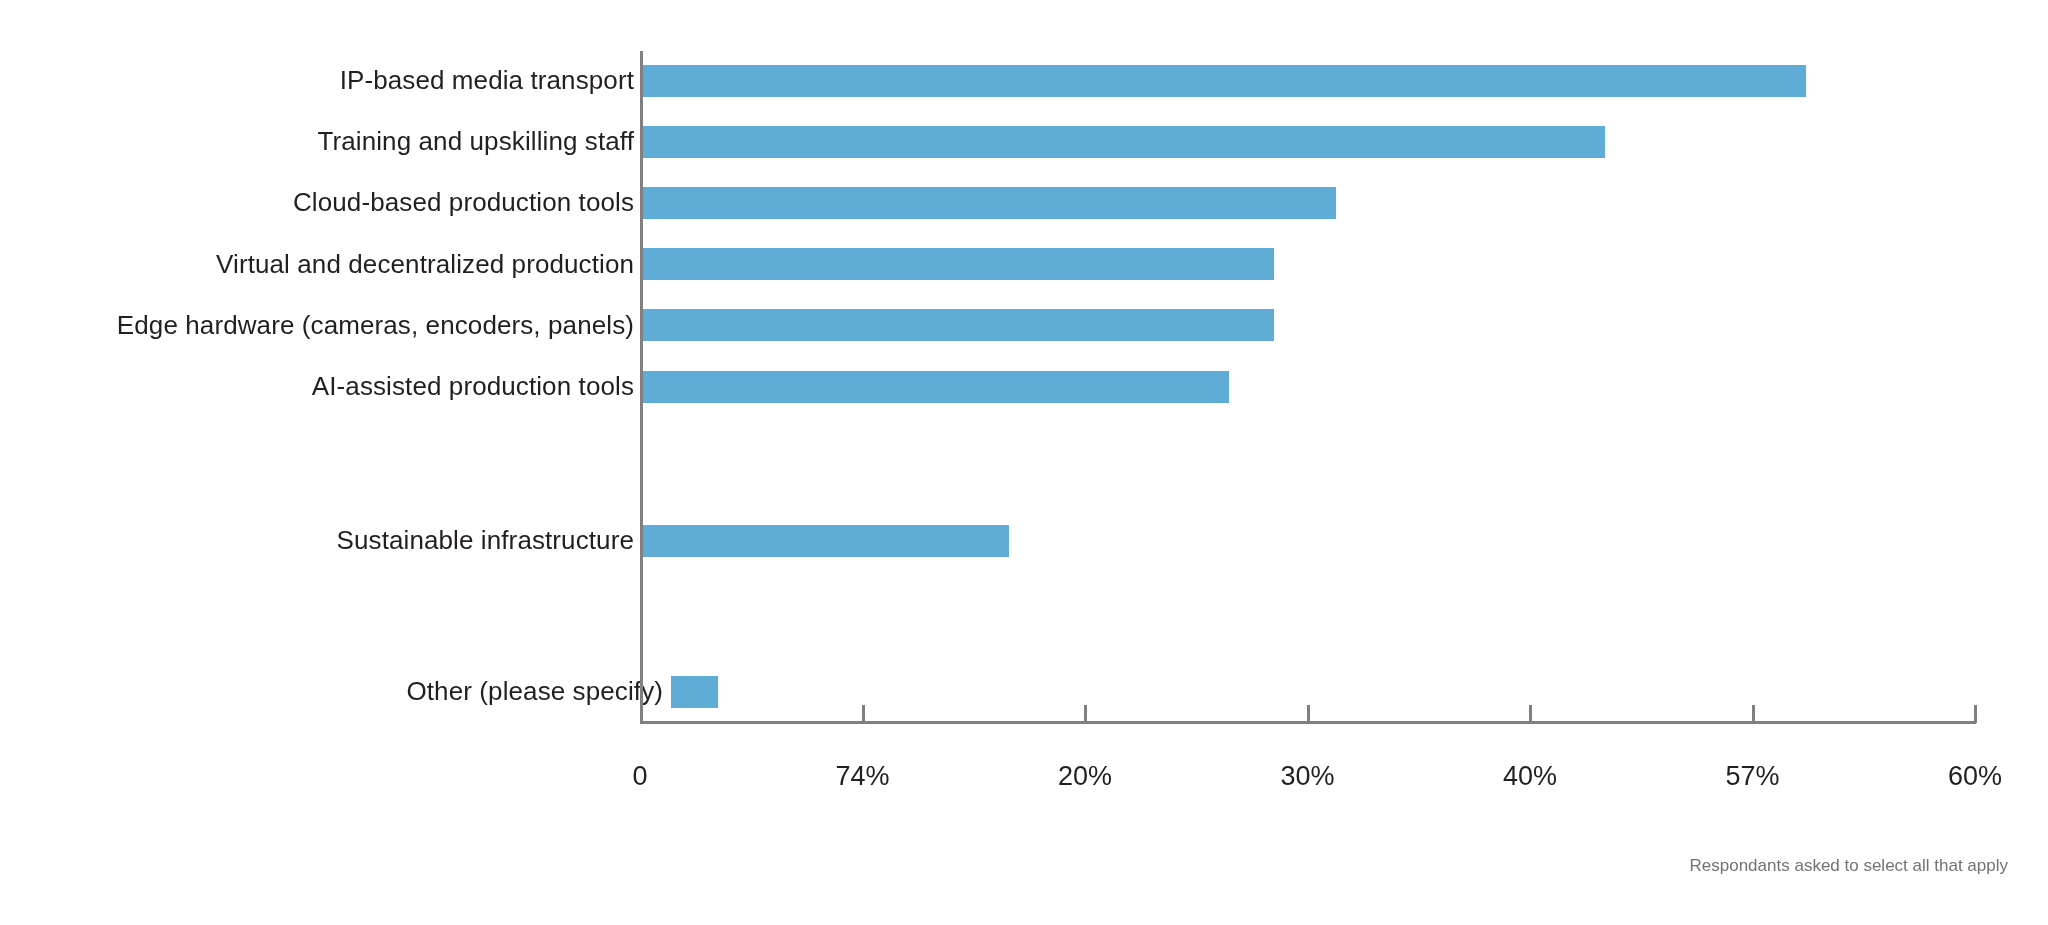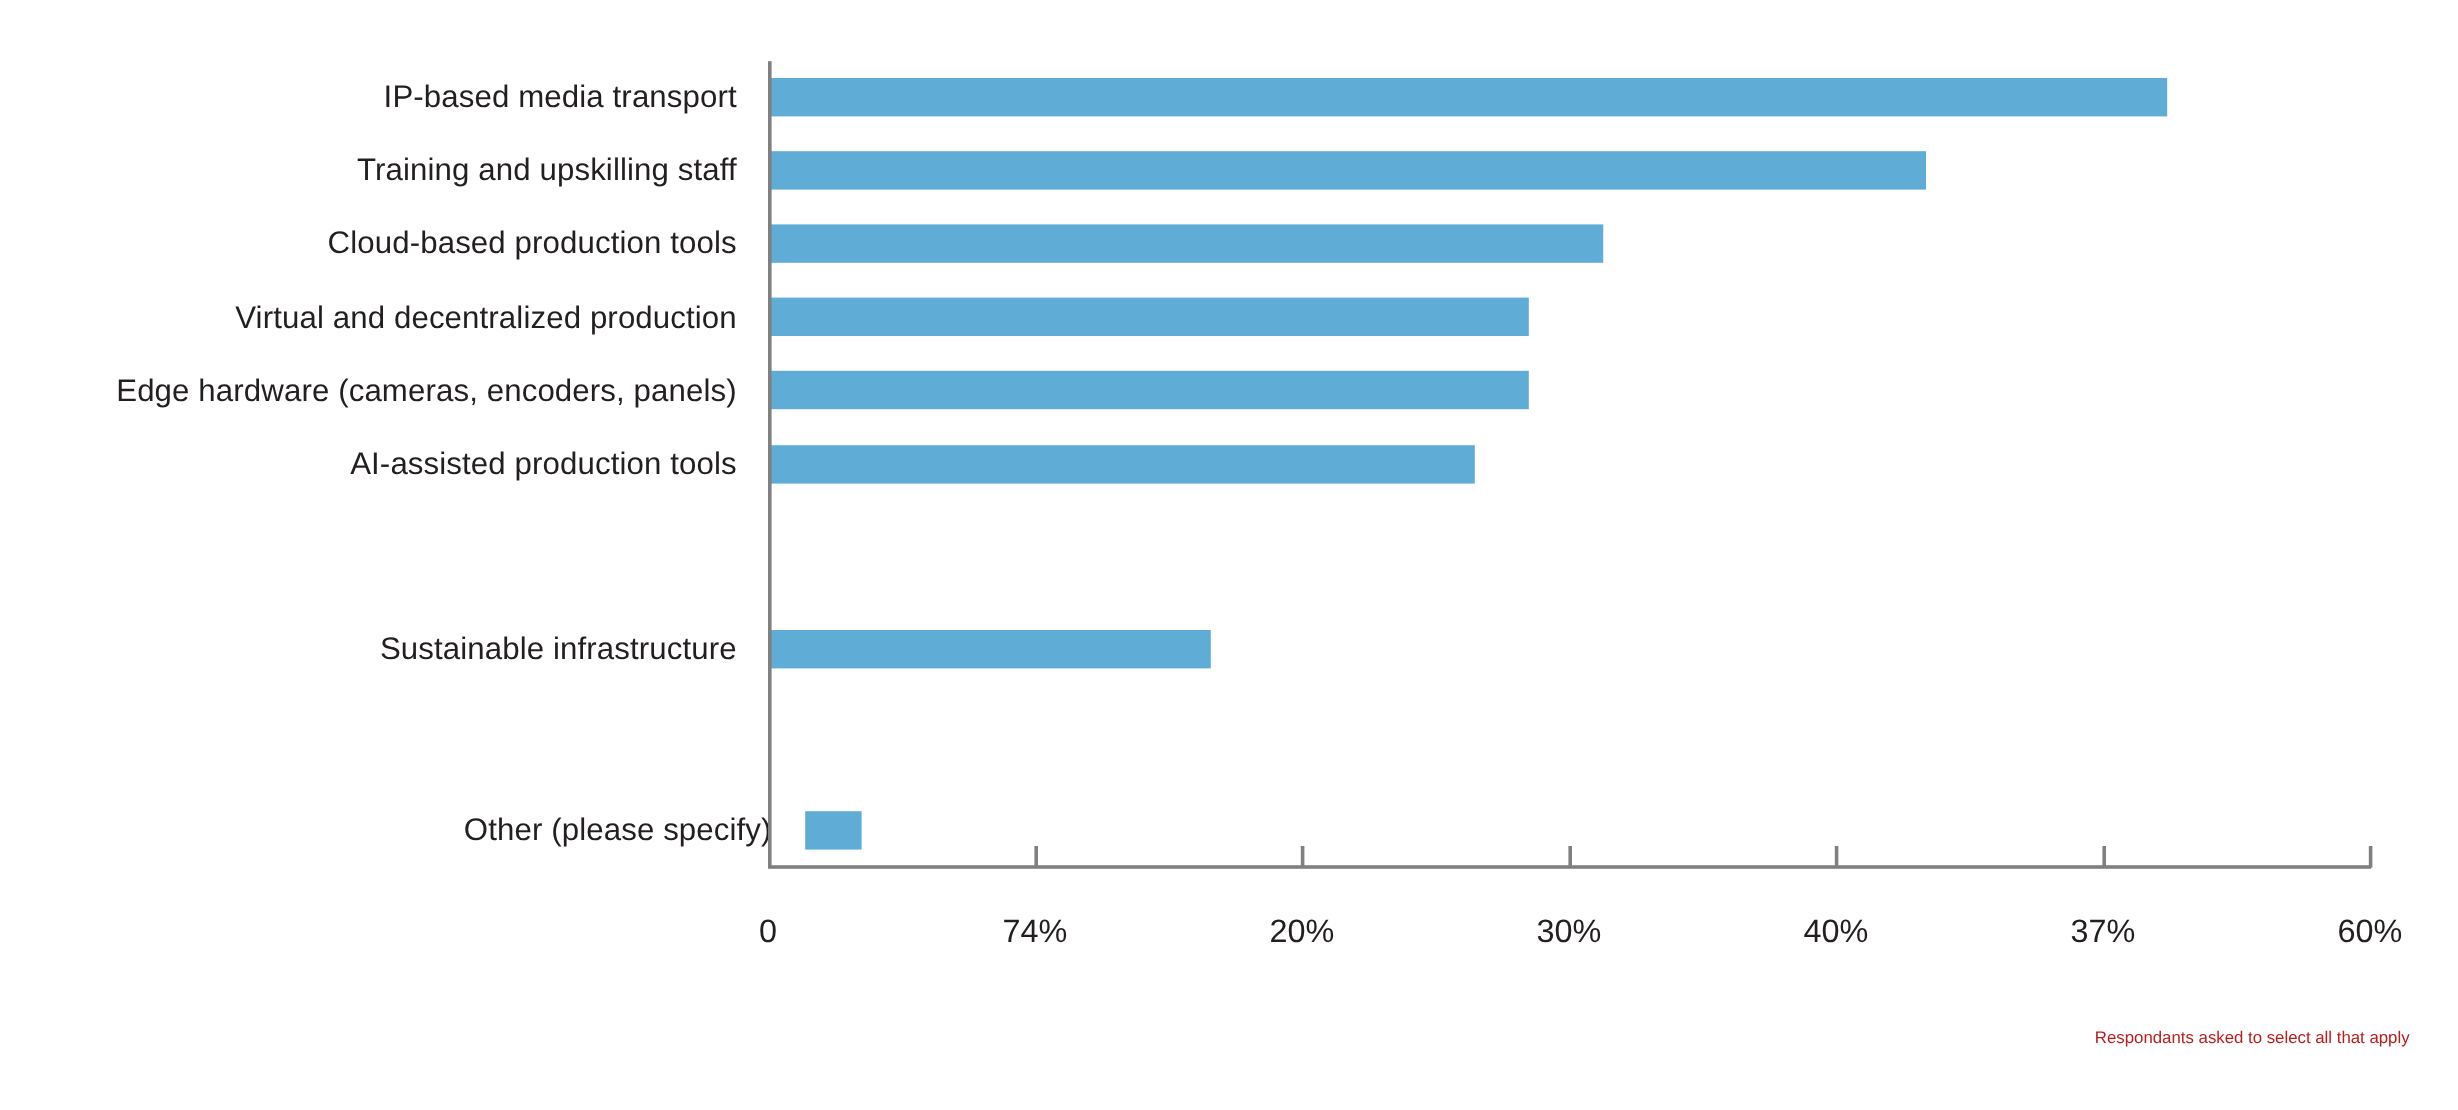--- a/index.html
+++ b/index.html
@@ -62,20 +62,21 @@
     width: 614px;
     height: 59px;
     display: flex;
     align-items: center;
     justify-content: flex-end;
     font-size: 26px;
     line-height: 1.1;
     letter-spacing: 0.1px;
     color: #231f20;
     white-space: nowrap;
+    padding-left: 20px;
   }
   .bar {
     position: absolute;
     left: 642px;
     top: 14px;
     height: 32px;
     background: #5fadd6;
   }
 
   
@@ -93,22 +94,22 @@
     color: #231f20;
     transform: translateX(-50%);
     white-space: nowrap;
   }
 
   
   .footnote {
     position: absolute;
     right: 40px;
     top: 856px;
-    font-size: 14px;
-    color: #b91c1c;
+    font-size: 17px;
+    color: #737373;
     white-space: nowrap;
   }
 </style>
 </head>
 <body>
 
 <div id="chart-root">
 
   <div class="rows">
       <div class="bar-row" style="top: 51px;">
@@ -152,19 +153,19 @@
       <div class="tick-label" style="left: 640px;">0</div>
       <div class="tick-mark" style="left: 861.5px; background: rgb(128, 128, 128);"></div>
       <div class="tick-label" style="left: 862.5px;">74%</div>
       <div class="tick-mark" style="left: 1084px; background: rgb(128, 128, 128);"></div>
       <div class="tick-label" style="left: 1085px;">20%</div>
       <div class="tick-mark" style="left: 1306.5px; background: rgb(128, 128, 128);"></div>
       <div class="tick-label" style="left: 1307.5px;">30%</div>
       <div class="tick-mark" style="left: 1529px; background: rgb(128, 128, 128);"></div>
       <div class="tick-label" style="left: 1530px;">40%</div>
       <div class="tick-mark" style="left: 1751.5px; background: rgb(128, 128, 128);"></div>
-      <div class="tick-label" style="left: 1752.5px;">37%</div>
+      <div class="tick-label" style="left: 1752.5px;">57%</div>
       <div class="tick-mark" style="left: 1974px; background: rgb(128, 128, 128);"></div>
       <div class="tick-label" style="left: 1975px;">60%</div>
     </div>
 
   <div class="footnote">Respondants asked to select all that apply</div>
 </div>
 
 </body></html>

